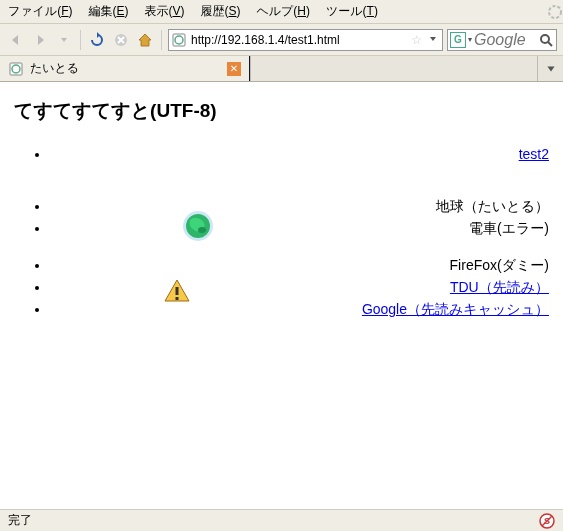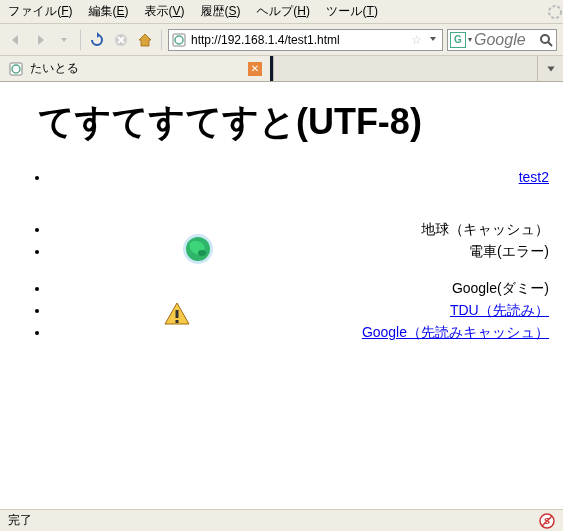--- a/index.html
+++ b/index.html
@@ -16,28 +16,28 @@
 .urlbox input { flex: 1; border: none; outline: none; font-size: 12px; font-family: sans-serif; }
 .urlbox .page-icon { width: 16px; height: 16px; display: inline-flex; align-items: center; justify-content: center; }
 .urlbox .star { color: #ccc; cursor: pointer; }
 .urlbox .dd { color: #555; cursor: pointer; padding: 0 2px; }
 .searchbox { display: flex; align-items: center; border: 1px solid #999; background: #fff; height: 22px; width: 110px; padding: 0 2px; gap: 2px; }
 .searchbox .eng { width: 16px; height: 16px; display: inline-flex; align-items: center; justify-content: center; border: 1px solid #4a8; color: #4a8; font-size: 10px; font-weight: bold; }
 .searchbox .dd { color: #555; font-size: 8px; cursor: pointer; }
 .searchbox input { flex: 1; border: none; outline: none; font-size: 16px; color: #999; width: 50px; font-style: italic; }
 .searchbox .go { width: 16px; height: 16px; color: #555; cursor: pointer; display: inline-flex; align-items: center; justify-content: center; }
 .tabbar { display: flex; align-items: stretch; background: #e8e5dc; border-bottom: 1px solid #b0ac9e; height: 26px; }
-.tab { display: flex; align-items: center; gap: 6px; padding: 0 8px; background: #f0ede5; border-right: 3px solid #0f172a; width: 273px; cursor: pointer; }
+.tab { display: flex; align-items: center; gap: 6px; padding: 0 8px; background: #f0ede5; border-right: 1px solid #0f172a; width: 250px; cursor: pointer; }
 .tab .page-icon { width: 16px; height: 16px; display: inline-flex; align-items: center; justify-content: center; }
 .tab-title { flex: 1; overflow: hidden; white-space: nowrap; }
 .tab-close { width: 14px; height: 14px; background: #e8863c; color: #fff; display: inline-flex; align-items: center; justify-content: center; font-size: 10px; cursor: pointer; }
 .tabbar-spacer { flex: 1; border-left: 1px solid #c0bcb0; }
 .tabbar-dd { width: 26px; display: flex; align-items: center; justify-content: center; color: #555; cursor: pointer; border-left: 1px solid #c0bcb0; }
 .content { flex: 1; overflow: auto; padding: 16px 14px; background: #fff; position: relative; }
-.content h1 { font-size: 36px; font-weight: bold; margin-bottom: 20px; margin-left: 24px; }
+.content h1 { font-size: 19px; font-weight: bold; margin-bottom: 20px; }
 .content ul { list-style: disc; padding-left: 36px; }
 .content li { font-size: 14px; line-height: 1.5; margin: 1px 0; text-align: right; }
 .content a { color: #0000ee; text-decoration: underline; cursor: pointer; }
 .float-img { position: absolute; }
 .globe { left: 168px; top: 66px; width: 32px; height: 32px; }
 .warn { left: 150px; top: 135px; width: 26px; height: 24px; }
 .statusbar { display: flex; align-items: center; padding: 2px 8px; background: #f0ede5; border-top: 1px solid #d0ccc0; height: 22px; }
 .statusbar-text { flex: 1; }
 .status-icon { width: 16px; height: 16px; display: inline-flex; align-items: center; justify-content: center; }
 .gap { height: 14px; }
@@ -136,24 +136,24 @@
       </svg>
     </div>
 </div>
 
 <div class="content">
   <h1>てすてすてすと(UTF-8)</h1>
   <ul style="position:relative;">
     <li><a>test2</a></li>
     <li class="gap" style="list-style:none"></li>
     <li class="gap" style="list-style:none"></li>
-    <li><span>地球（キャッシュ）</span></li>
+    <li><span>地球（たいとる）</span></li>
     <li><span>電車(エラー)</span></li>
     <li class="gap" style="list-style:none"></li>
-    <li><span>Google(ダミー)</span></li>
+    <li><span>FireFox(ダミー)</span></li>
     <li><a>TDU（先読み）</a></li>
     <li><a>Google（先読みキャッシュ）</a></li>
 
     <span class="float-img globe"><svg viewBox="0 0 32 32">
           <circle cx="16" cy="16" r="15" fill="#cce8f5"></circle>
           <circle cx="16" cy="16" r="12" fill="#2fb56a"></circle>
           <path d="M8 10 Q12 6 18 9 Q24 12 22 18 Q18 24 12 20 Q6 16 8 10" fill="#3dd47a"></path>
           <ellipse cx="20" cy="20" rx="4" ry="3" fill="#1a9452"></ellipse>
         </svg></span>
     <span class="float-img warn"><svg viewBox="0 0 26 24">

